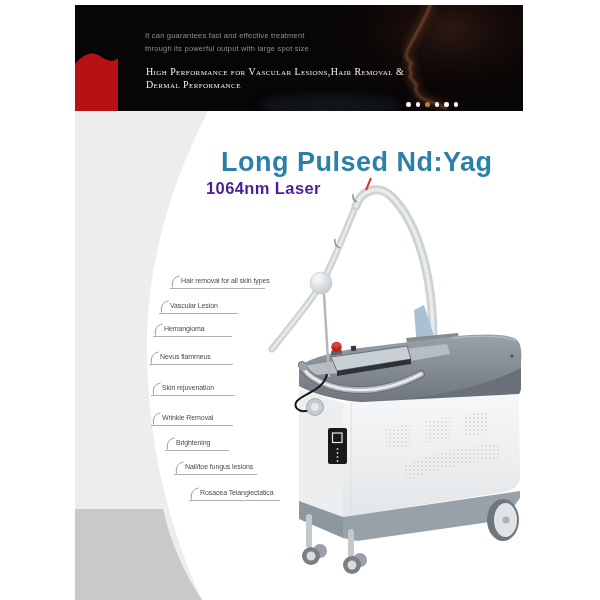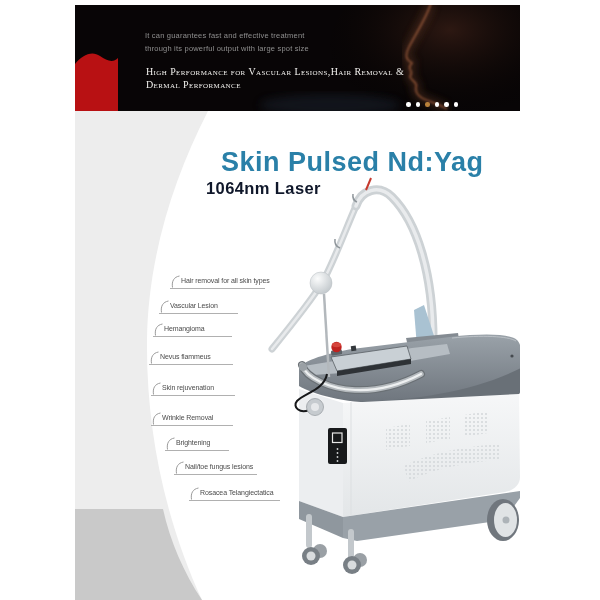--- a/index.html
+++ b/index.html
@@ -1,31 +1,31 @@
 <!DOCTYPE html>
 <html><head>
 <meta charset="utf-8">
 <style>
   html,body{margin:0;padding:0;background:#fff;}
   .page{position:relative;width:520px;height:600px;background:#fff;overflow:hidden;
-        font-family:"Liberation Sans",sans-serif;}
+        font-family:"Liberation Sans",sans-serif;padding-left:12px;}
   
   .banner{position:absolute;left:75px;top:5px;width:448px;height:106px;background:#080506;overflow:hidden;}
   .banner svg.art{position:absolute;left:0;top:0;}
   .tagline{position:absolute;left:70px;top:24px;font-size:7.5px;line-height:13px;color:#8f8f8f;letter-spacing:.2px;}
   .banner-heading{position:absolute;left:71px;top:60px;font-size:10px;line-height:13px;color:#f3f2ef;
         font-family:"Liberation Serif",serif;font-weight:normal;font-variant:small-caps;letter-spacing:.4px;}
   .dots{position:absolute;left:331px;top:97px;display:flex;gap:5px;align-items:center;}
   .dot{width:4.5px;height:4.5px;border-radius:50%;display:inline-block;cursor:pointer;}
   
   .swoosh{position:absolute;left:75px;top:111px;}
   
   .main-title{position:absolute;left:221px;top:147px;font-size:27px;font-weight:bold;color:#2a80a8;
         letter-spacing:.5px;white-space:nowrap;}
-  .sub-title{position:absolute;left:206px;top:179px;font-size:16.5px;font-weight:bold;color:#0f172a;
+  .sub-title{position:absolute;left:206px;top:179px;font-size:16.5px;font-weight:bold;color:#4c1d95;
         letter-spacing:.4px;white-space:nowrap;}
   
   .treatment{position:absolute;box-sizing:border-box;padding:1px 2px 3px 11px;border-bottom:1px solid #b0b0b0;
         font-size:7px;line-height:9px;color:#4b4b4b;white-space:nowrap;letter-spacing:-.1px;}
   .treatment svg{position:absolute;left:1px;top:0px;}
   
   .machine{position:absolute;left:262px;top:170px;}
 </style>
 </head>
 <body>
@@ -69,21 +69,21 @@
         <span class="dot" style="background: rgb(255, 255, 255);"></span>
         <span class="dot" style="background: rgb(255, 255, 255);"></span>
       </div>
   </div>
 
   <svg class="swoosh" width="135" height="489" viewBox="0 0 135 489">
     <path d="M0,0 L133,0 C97,70 73,149 72,229 C71,319 90,409 127,489 L0,489 Z" fill="#ededed"></path>
     <path d="M0,398 L88,398 C95,430 109,462 127,489 L0,489 Z" fill="#c9c9c9"></path>
   </svg>
 
-  <div class="main-title">Skin Pulsed Nd:Yag</div>
+  <div class="main-title">Long Pulsed Nd:Yag</div>
   <div class="sub-title">1064nm Laser</div>
 
   <div class="treatment" style="left:170px;top:275px;width:95px;">
     <svg width="9" height="13" viewBox="0 0 9 13">
         <path d="M8.5,1 C3,2 0.5,6 1.5,12.5" fill="none" stroke="#9b9b9b" stroke-width="1"></path>
       </svg>
     <span>Hair removal for all skin types</span>
   </div>
   <div class="treatment" style="left:159px;top:300px;width:79px;">
     <svg width="9" height="13" viewBox="0 0 9 13">

